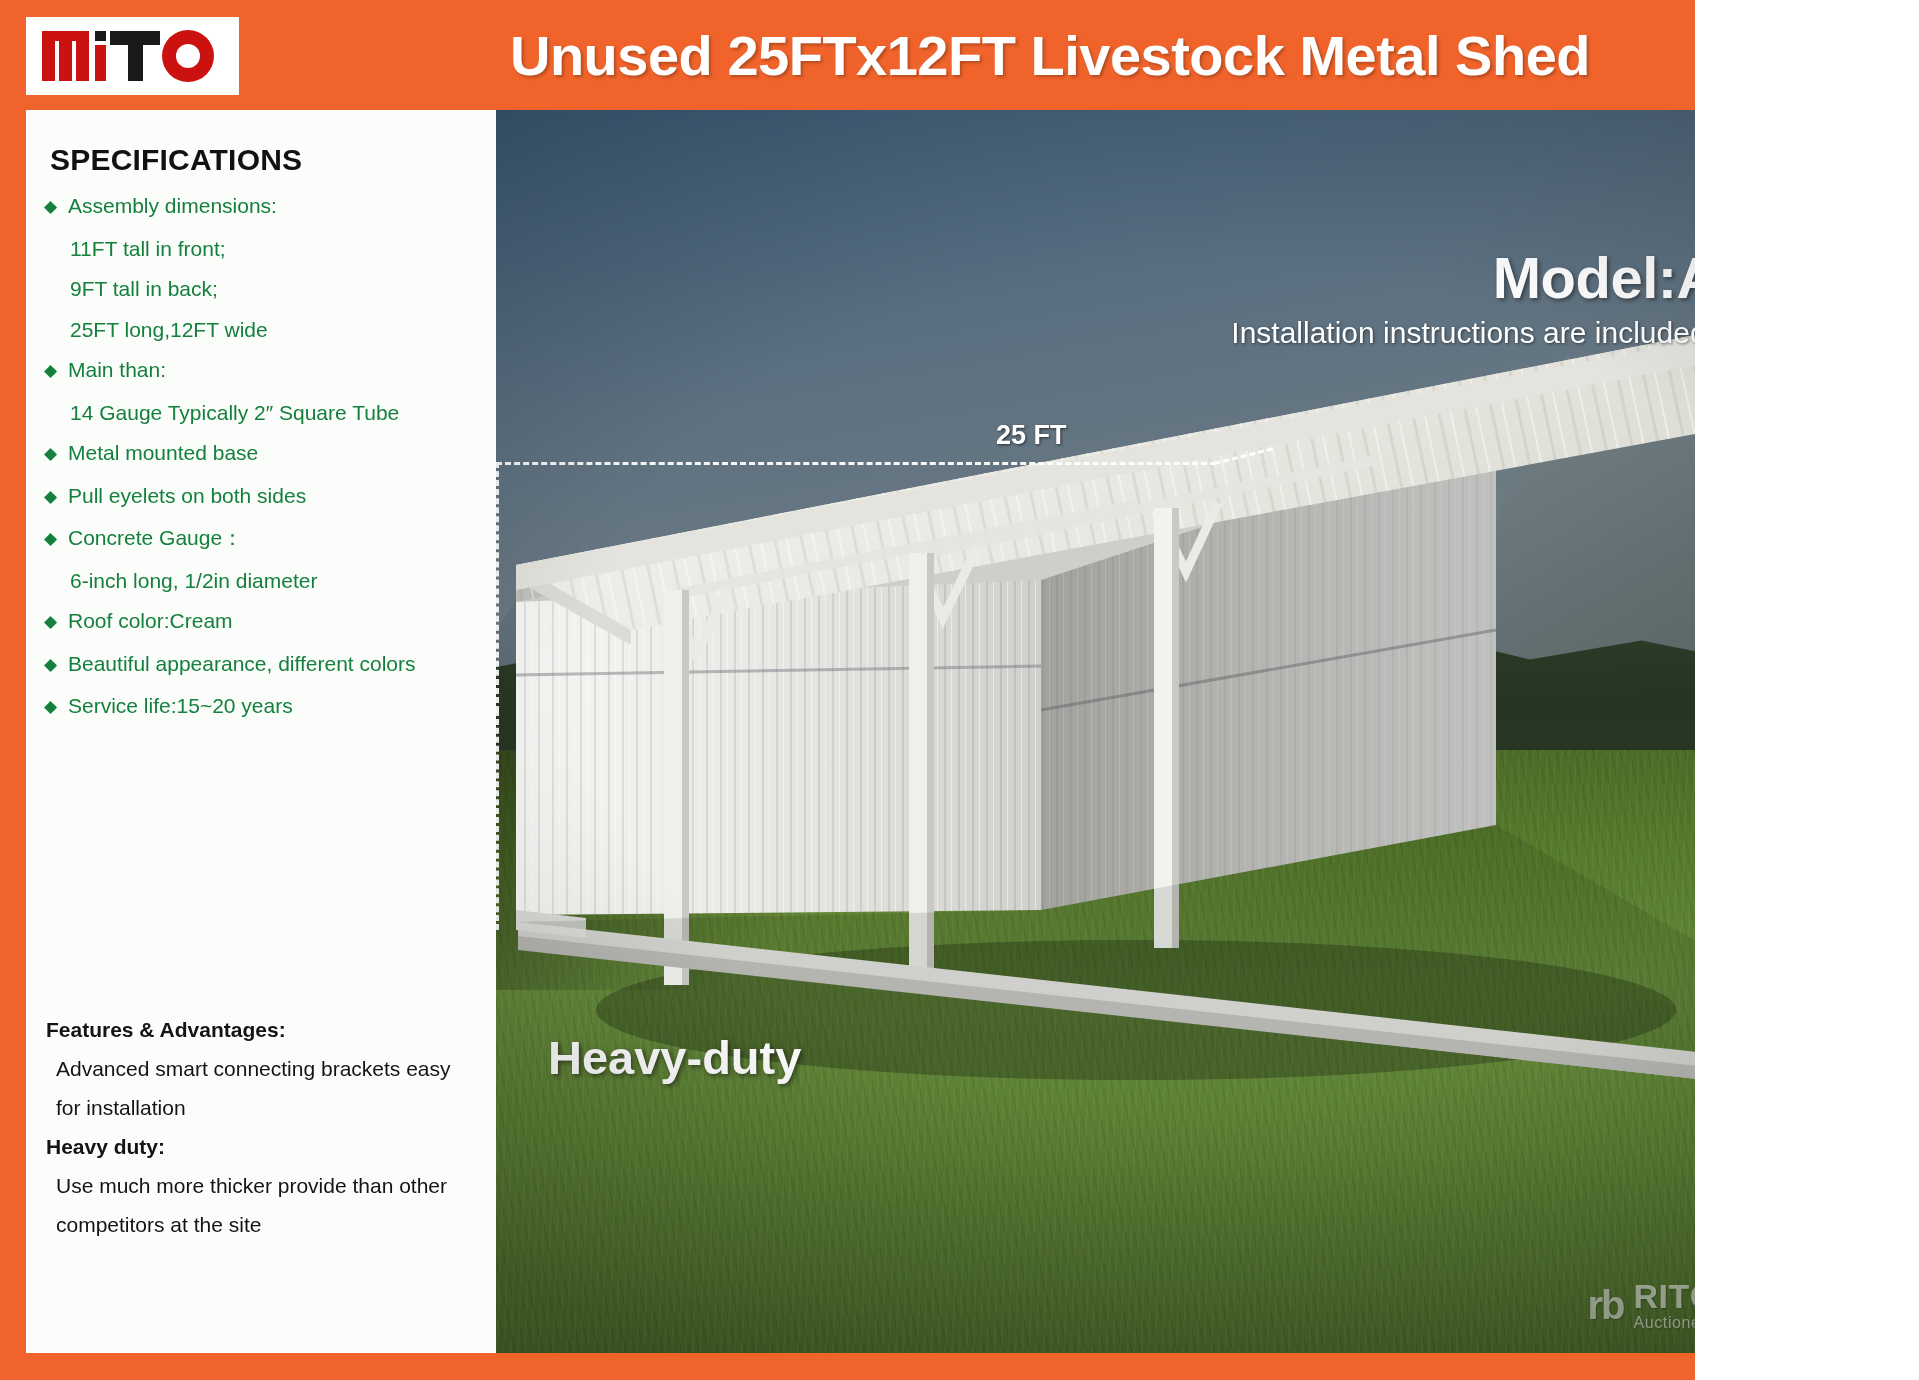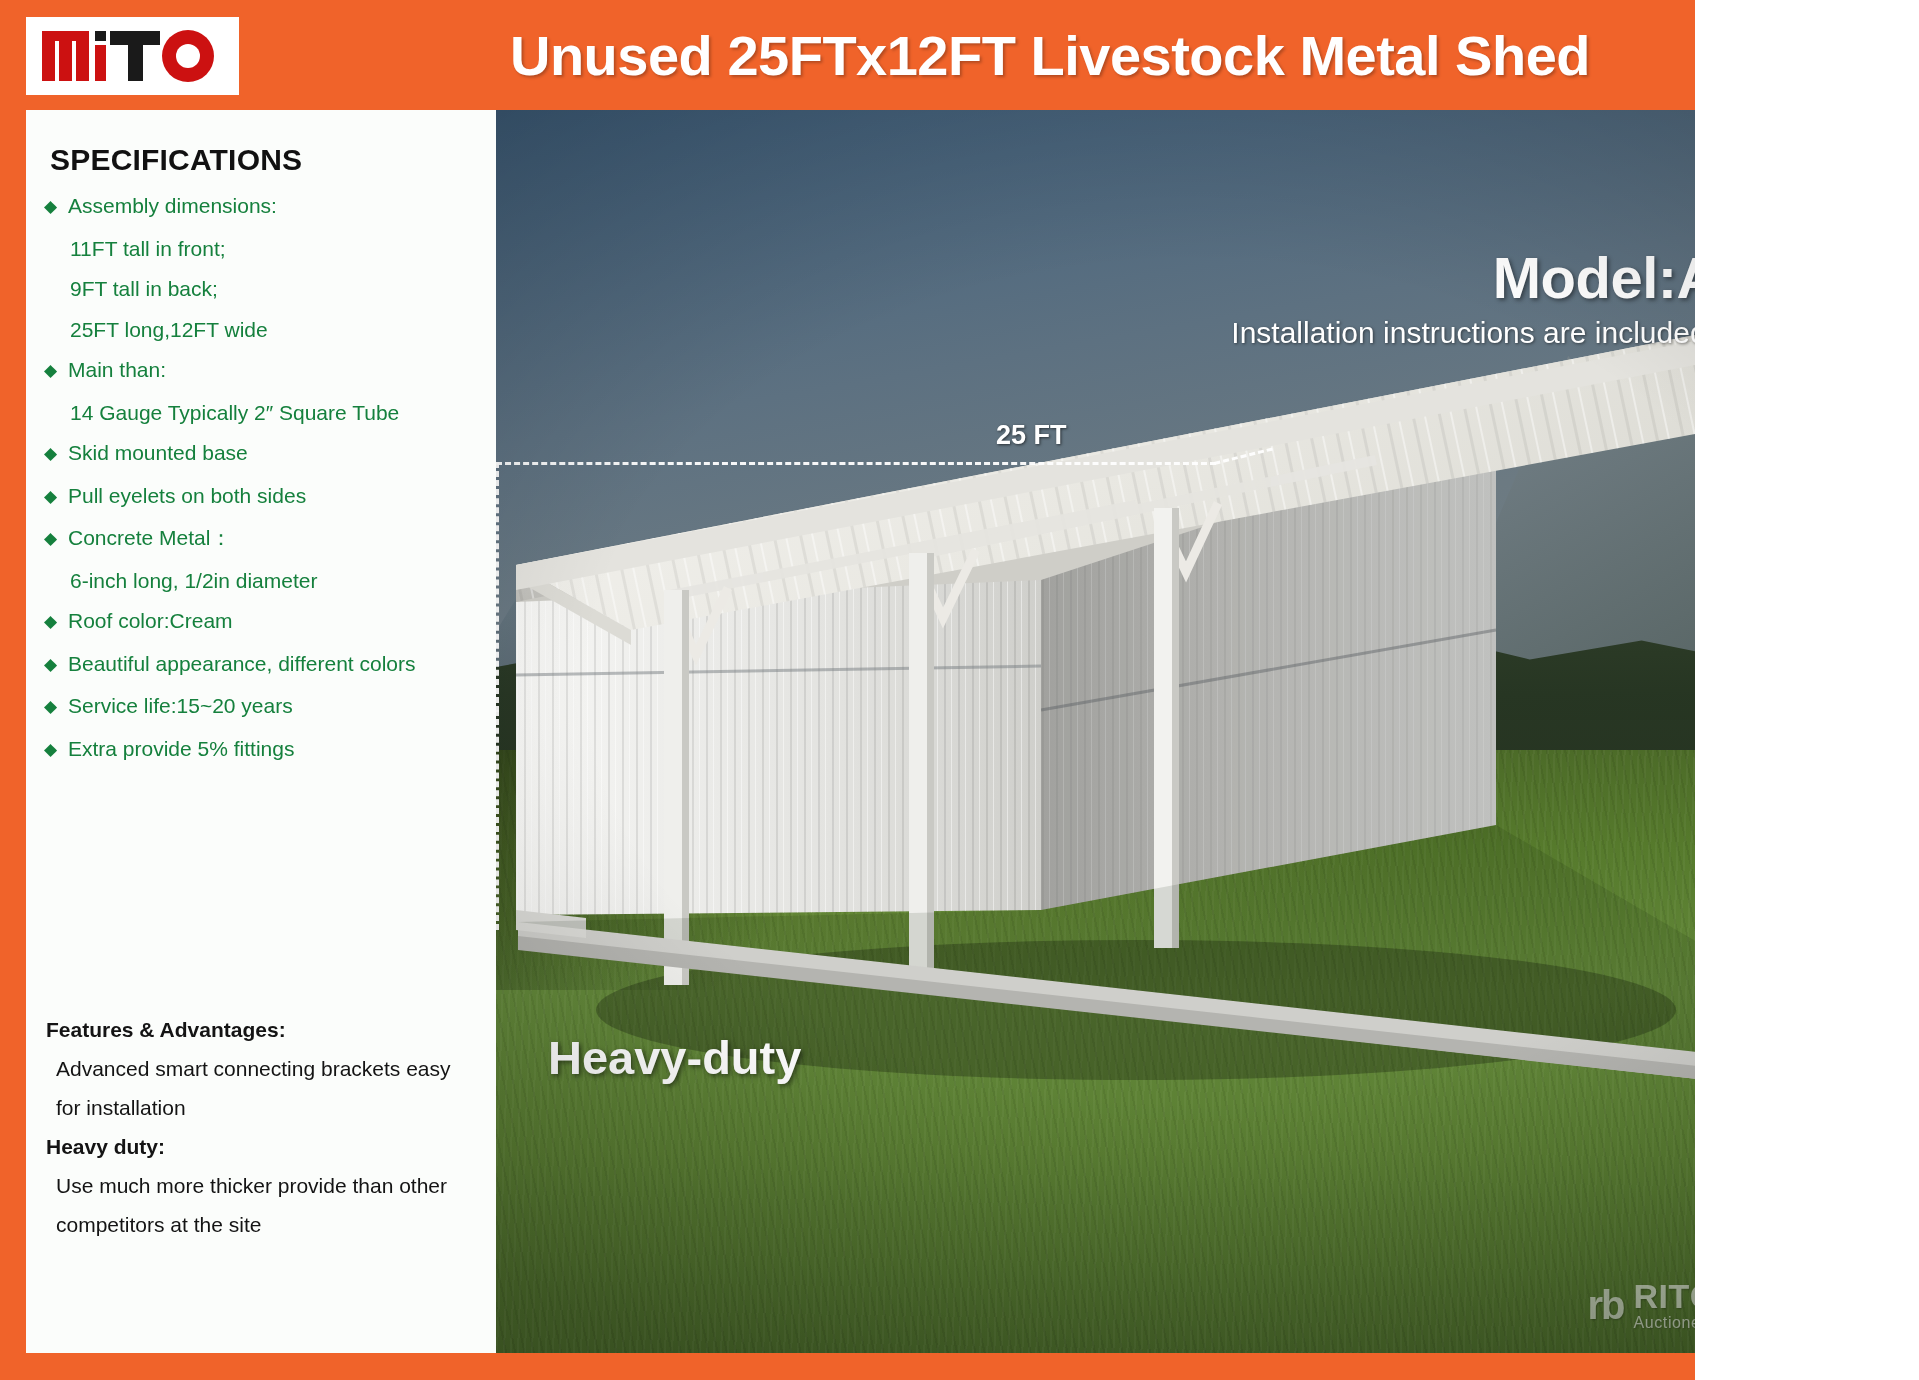--- a/index.html
+++ b/index.html
@@ -205,28 +205,27 @@
     <div id="spec-inner">
       <div id="spec-title">SPECIFICATIONS</div>
 
       <ul id="spec-list">
         <li class="bullet"><span>Assembly dimensions:</span></li>
         <li class="sub"><span>11FT tall in front;</span></li>
         <li class="sub"><span>9FT tall in back;</span></li>
         <li class="sub"><span>25FT long,12FT wide</span></li>
         <li class="bullet"><span>Main than:</span></li>
         <li class="sub"><span>14 Gauge Typically 2″ Square Tube</span></li>
-        <li class="bullet"><span>Skid mounted base</span></li>
+        <li class="bullet"><span>Metal mounted base</span></li>
         <li class="bullet"><span>Pull eyelets on both sides</span></li>
-        <li class="bullet"><span>Concrete Metal：</span></li>
+        <li class="bullet"><span>Concrete Gauge：</span></li>
         <li class="sub"><span>6-inch long, 1/2in diameter</span></li>
         <li class="bullet"><span>Roof color:Cream</span></li>
         <li class="bullet"><span>Beautiful appearance, different colors</span></li>
         <li class="bullet"><span>Service life:15~20 years</span></li>
-        <li class="bullet"><span>Extra provide 5% fittings</span></li>
       </ul>
 
       <div id="features">
         <div class="head">Features &amp; Advantages:</div>
         <div class="body">Advanced smart connecting brackets easy</div>
         <div class="body">for installation</div>
         <div class="head">Heavy duty:</div>
         <div class="body">Use much more thicker provide than other</div>
         <div class="body">competitors at the site</div>
       </div>

